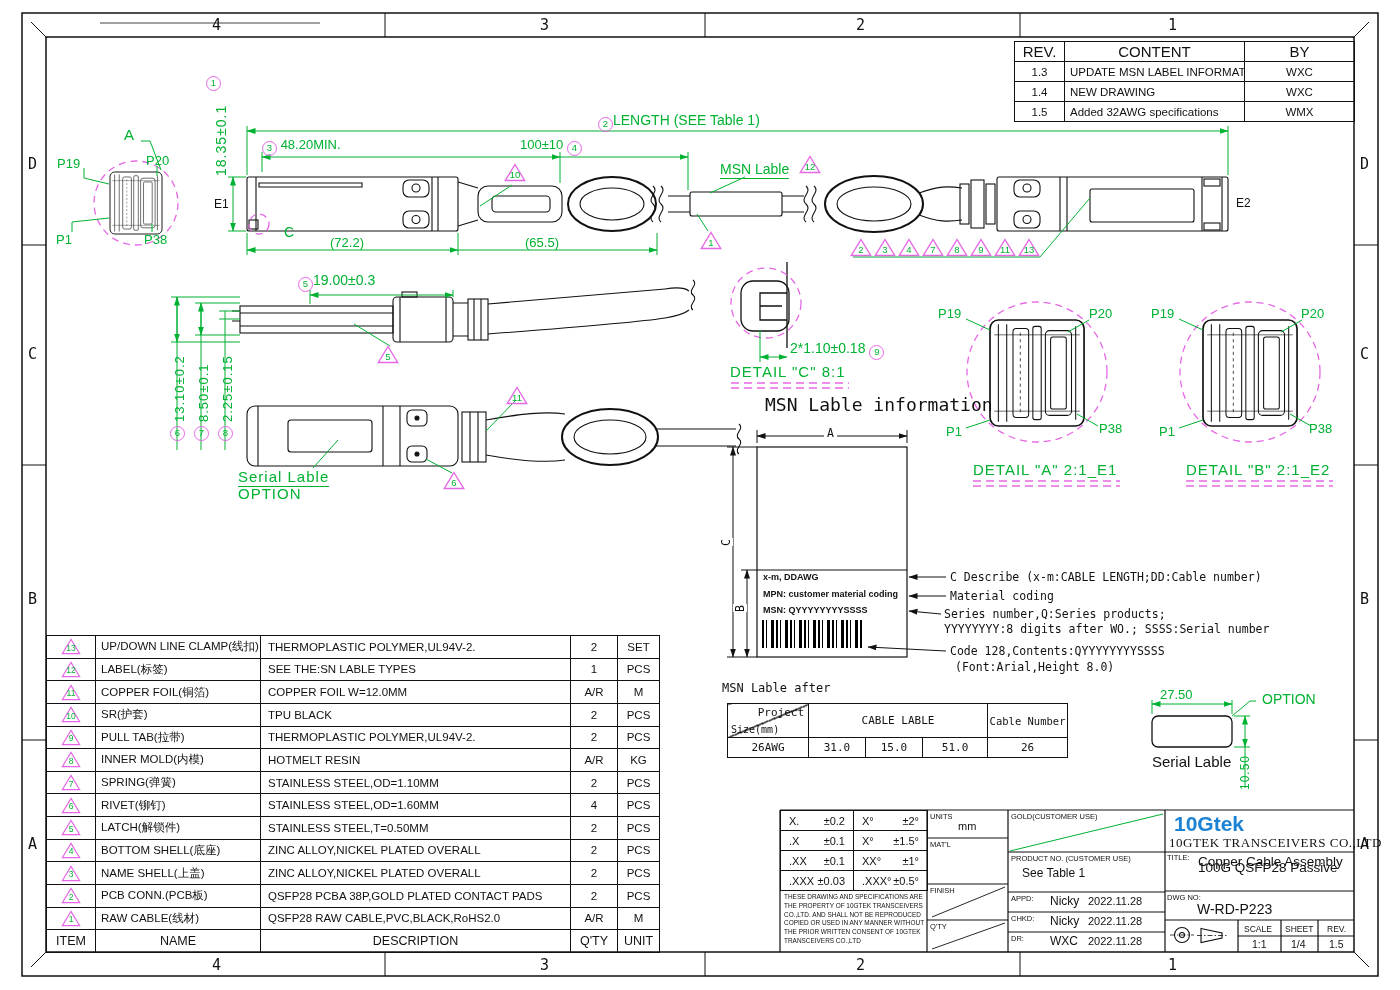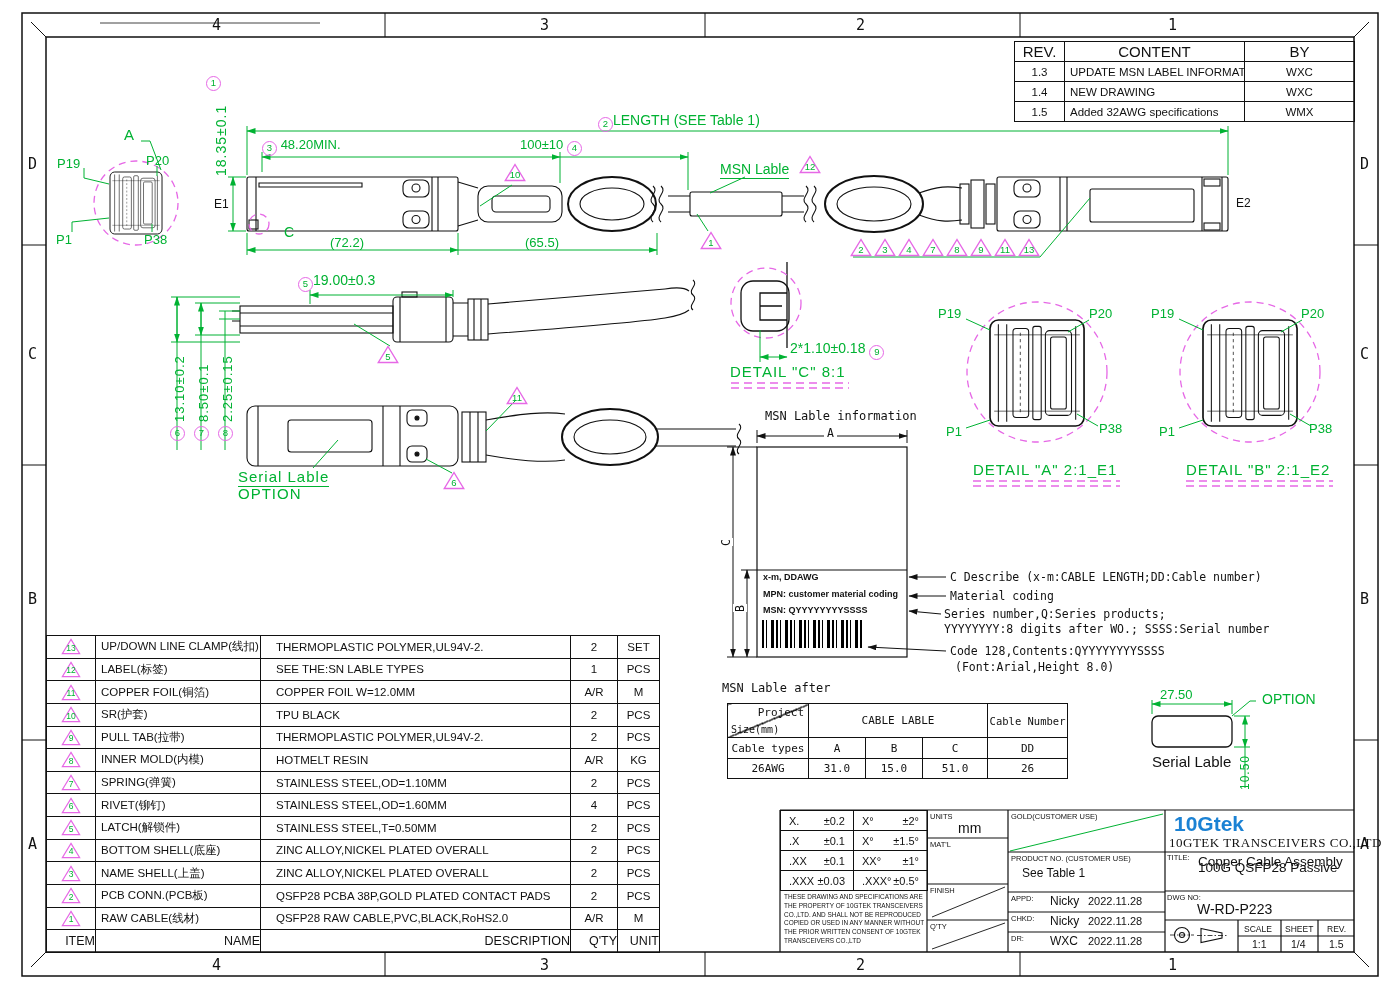--- a/index.html
+++ b/index.html
@@ -28,23 +28,23 @@
   .trib svg{display:block;width:100%;height:100%;fill:none;stroke:#e668e6;stroke-width:1.3}
   .trib i{position:absolute;left:0;right:0;top:5.5px;color:#00b232;font:8.5px/1 "Liberation Sans",sans-serif;
           font-style:normal;text-align:center}
   
   table{border-collapse:collapse;table-layout:fixed}
   td{border:1px solid #111;overflow:hidden;white-space:nowrap;padding:0}
   .bom{position:absolute;left:46px;top:635px;width:613px;font-size:11.5px}
   .bom tr{height:22.64px}
   .bom .ci{text-align:center}
   .bom .cn2{padding-left:5px}
-  .bom .cd{padding-left:15px}
+  .bom .cd{padding-left:7px}
   .bom .cq,.bom .cu{text-align:center}
-  .bom .hdr td{text-align:right;font-size:12.5px}
+  .bom .hdr td{text-align:center;font-size:12.5px}
   .rev{position:absolute;left:1014px;top:41px;width:340px;font-size:11.5px}
   .rev tr{height:20px}
   .rev .hdr td{font-size:15px;text-align:center}
   .rev td{text-align:center}
   .rev .cl{text-align:left;padding-left:5px}
   .types{position:absolute;left:727px;top:703px;width:340px;font:11px "DejaVu Sans Mono",monospace}
   .types td{text-align:center}
   .diag{position:relative;background:linear-gradient(to bottom right,transparent calc(50% - .7px),
         #111 calc(50% - .7px),#111 calc(50% + .7px),transparent calc(50% + .7px))}
   .diag .pj{position:absolute;top:2px;right:4px}
@@ -442,21 +442,21 @@
       </svg>
       <i>11</i>
     </div>
 <div class="tri" style="left:443px;top:471px">
       <svg viewBox="0 0 22 19">
         <path d="M11 1.5 L20.7 17.5 H1.3 Z"></path>
       </svg>
       <i>6</i>
     </div>
 
-<div class="m" style="left:765px;top:409px;font-size:12px">MSN Lable information</div>
+<div class="m" style="left:765px;top:394px;font-size:18px">MSN Lable information</div>
 <div class="m" style="left:824px;top:426px;background:#fff;padding:0 3px">A</div>
 <div class="m gv" style="left:719px;top:546px;background:#fff">C</div>
 <div class="m gv" style="left:733px;top:612px;background:#fff">B</div>
 <div class="lb" style="left:763px;top:572px">x-m, DDAWG</div>
 <div class="lb" style="left:763px;top:589px">MPN: customer material coding</div>
 <div class="lb" style="left:763px;top:605px">MSN: QYYYYYYYYSSSS</div>
 <div class="barcode"></div>
 <div class="m" style="left:950px;top:570px">C Describe (x-m:CABLE LENGTH;DD:Cable number)</div>
 <div class="m" style="left:950px;top:589px">Material coding</div>
 <div class="m" style="left:944px;top:607px">Series number,Q:Series products;</div>
@@ -474,27 +474,20 @@
         <col style="width:80px">
       </colgroup>
   <tbody>
         <tr style="height:34px">
     <td class="diag">
       <span class="pj">Project</span>
       <span class="sz">Size(mm)</span>
     </td>
     <td colspan="3">CABLE LABLE</td>
     <td style="font-size:10.5px">Cable Number</td>
-  </tr>
-  <tr style="height:21px">
-    <td>Cable types</td>
-    <td>A</td>
-    <td>B</td>
-    <td>C</td>
-    <td>DD</td>
   </tr>
   <tr style="height:20px">
     <td>26AWG</td>
     <td>31.0</td>
     <td>15.0</td>
     <td>51.0</td>
     <td>26</td>
   </tr>
 </tbody>
     </table>
@@ -700,21 +693,21 @@
               <span>.XXX°</span>
               <span>±0.5°</span>
             </div>
           </td>
         </tr>
 </tbody>
     </table>
 <div class="legal">THESE DRAWING AND SPECIFICATIONS ARE THE PROPERTY OF 10GTEK TRANSCEIVERS CO.,LTD. AND SHALL NOT BE REPRODUCED COPIED OR USED IN ANY MANNER WITHOUT THE PRIOR WRITTEN CONSENT OF 10GTEK TRANSCEIVERS CO.,LTD</div>
 
 <div class="lbl" style="left:930px;top:812px">UNITS</div>
-<div class="k" style="left:958px;top:820px;font-size:14px">mm</div>
+<div class="k" style="left:958px;top:820px;font-size:11px">mm</div>
 <div class="lbl" style="left:930px;top:840px">MAT'L</div>
 <div class="lbl" style="left:930px;top:886px">FINISH</div>
 <div class="lbl" style="left:930px;top:922px">Q'TY</div>
 
 <div class="lbl" style="left:1011px;top:812px">GOLD(CUSTOMER USE)</div>
 <div class="lbl" style="left:1011px;top:854px">PRODUCT NO. (CUSTOMER USE)</div>
 <div class="k" style="left:1022px;top:866px">See Table 1</div>
 <div class="lbl" style="left:1011px;top:894px">APPD:</div>
 <div class="k" style="left:1050px;top:894px">Nicky</div>
 <div class="k" style="left:1088px;top:895px;font-size:11px">2022.11.28</div>

